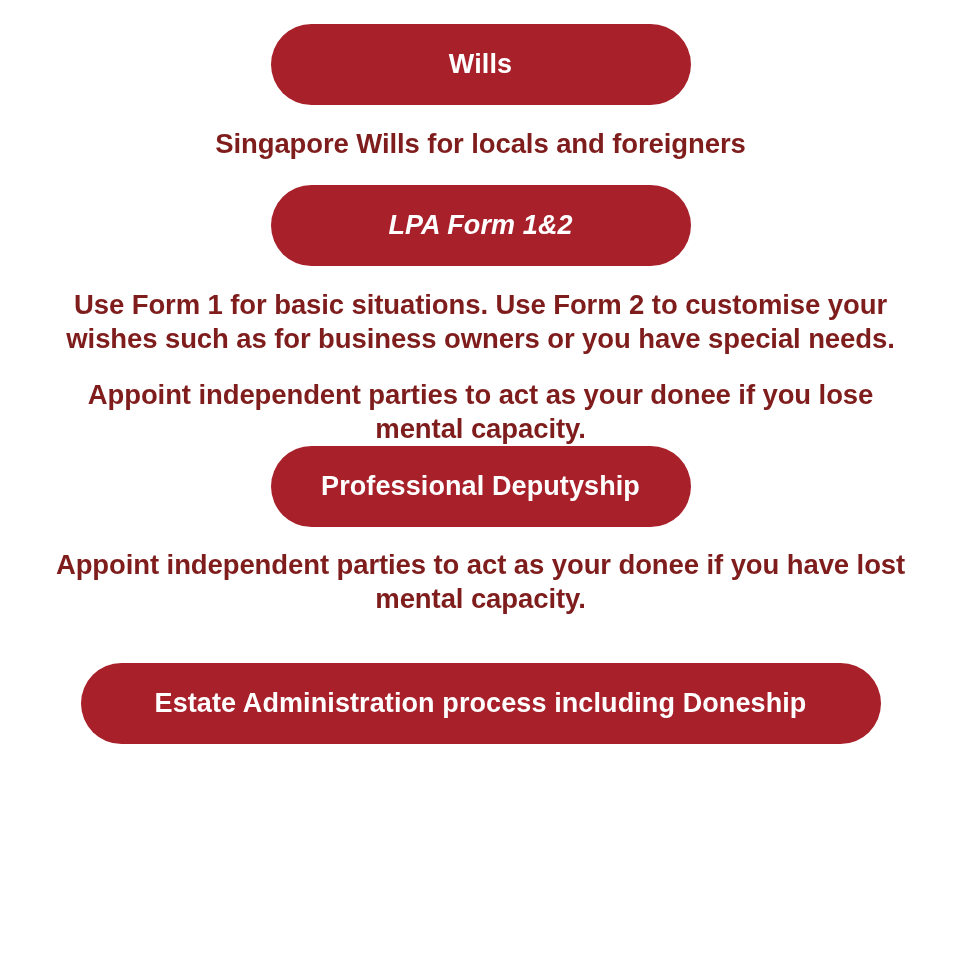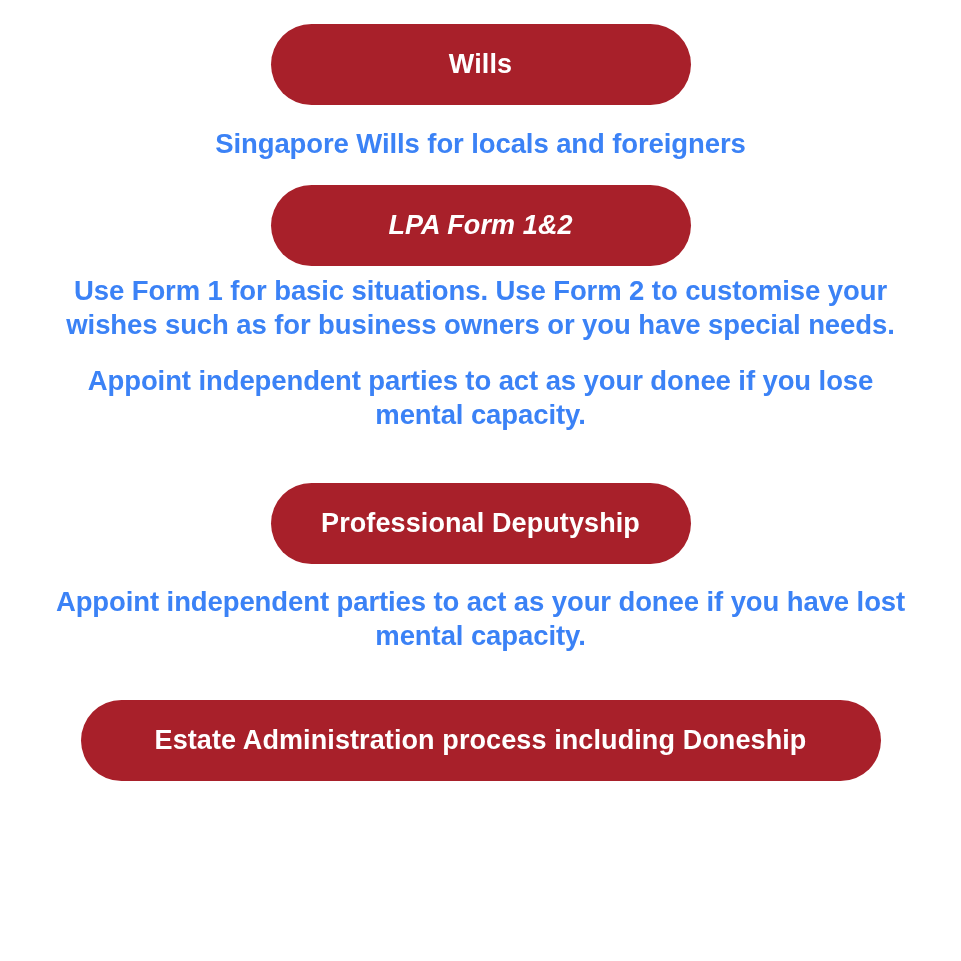--- a/index.html
+++ b/index.html
@@ -50,35 +50,35 @@
 
   .pill.wide {
     width: 800px;
     font-size: 27px;
   }
 
   
   .caption {
     width: 860px;
     text-align: center;
-    color: #3b82f6;
+    color: #7f1d1d;
     font-weight: 700;
     font-size: 27.5px;
     line-height: 34px;
     letter-spacing: -0.1px;
   }
 
   
   .row-pill-1  { margin-top: 24px; }
   .cap-1       { margin-top: 22px; }
   .row-pill-2  { margin-top: 24px; font-style: italic; }
-  .cap-2       { margin-top: 8px; }
+  .cap-2       { margin-top: 22px; }
   .row-pill-3  { margin-top: 52px; }
   .cap-3       { margin-top: 22px; }
-  .row-pill-4  { margin-top: 51px; }
+  .row-pill-4  { }
   .cap-4       { margin-top: 21px; }
   .row-pill-5  { margin-top: 47px; }
 </style>
 </head>
 <body>
 
 <div class="board">
 
   <div class="pill standard row-pill-1">
     <span>Wills</span>

